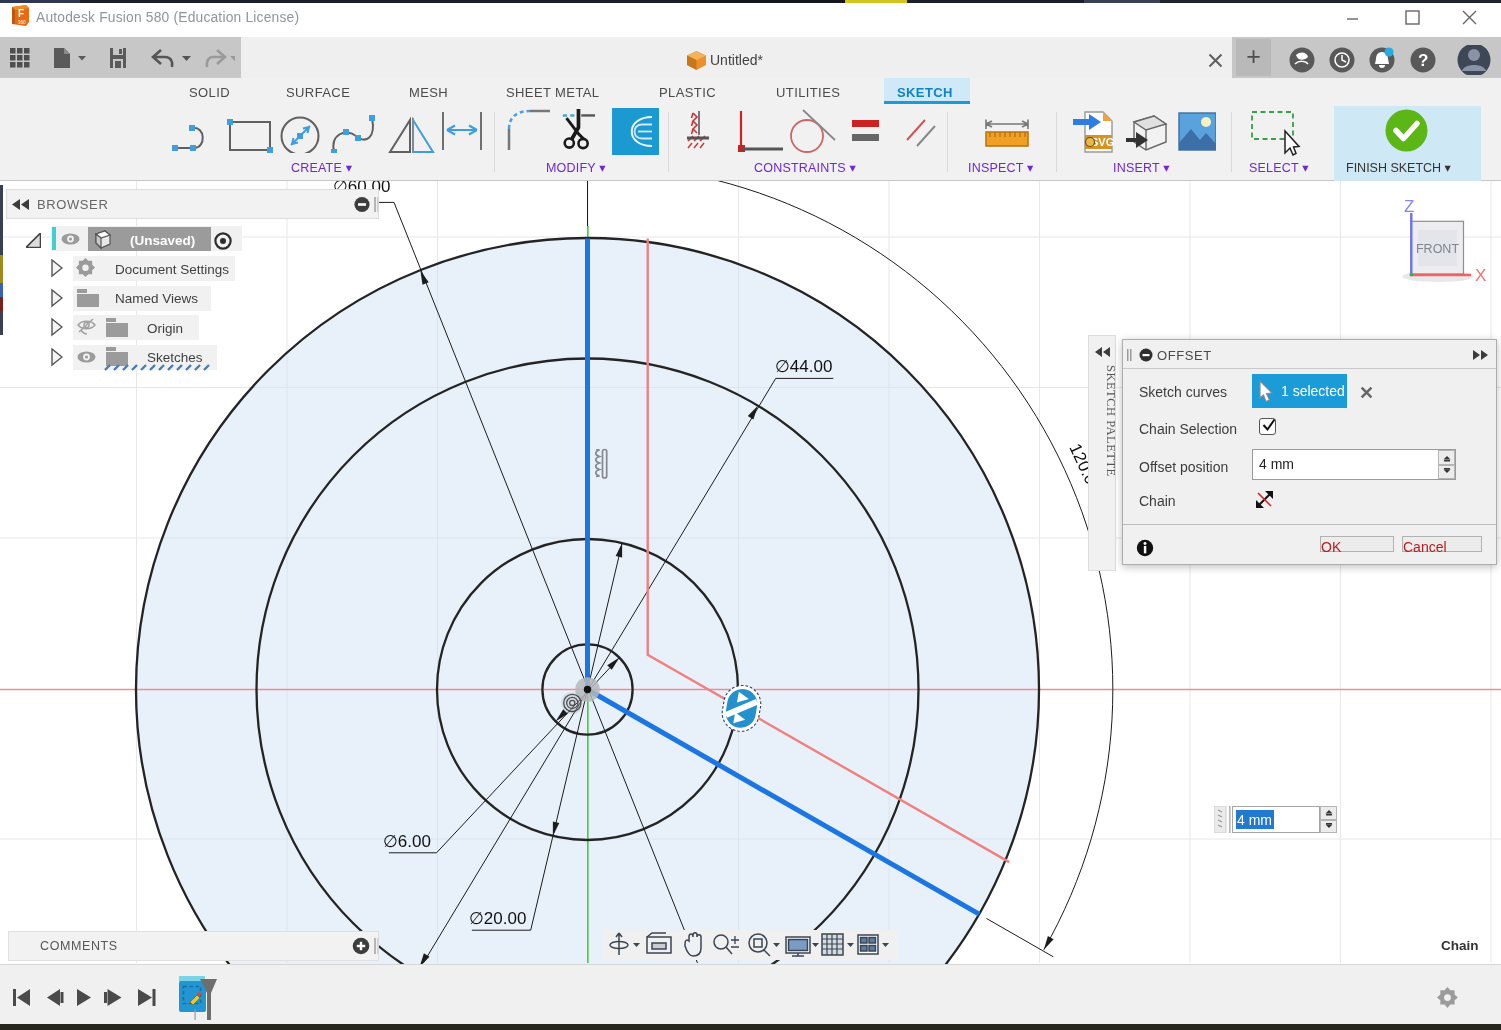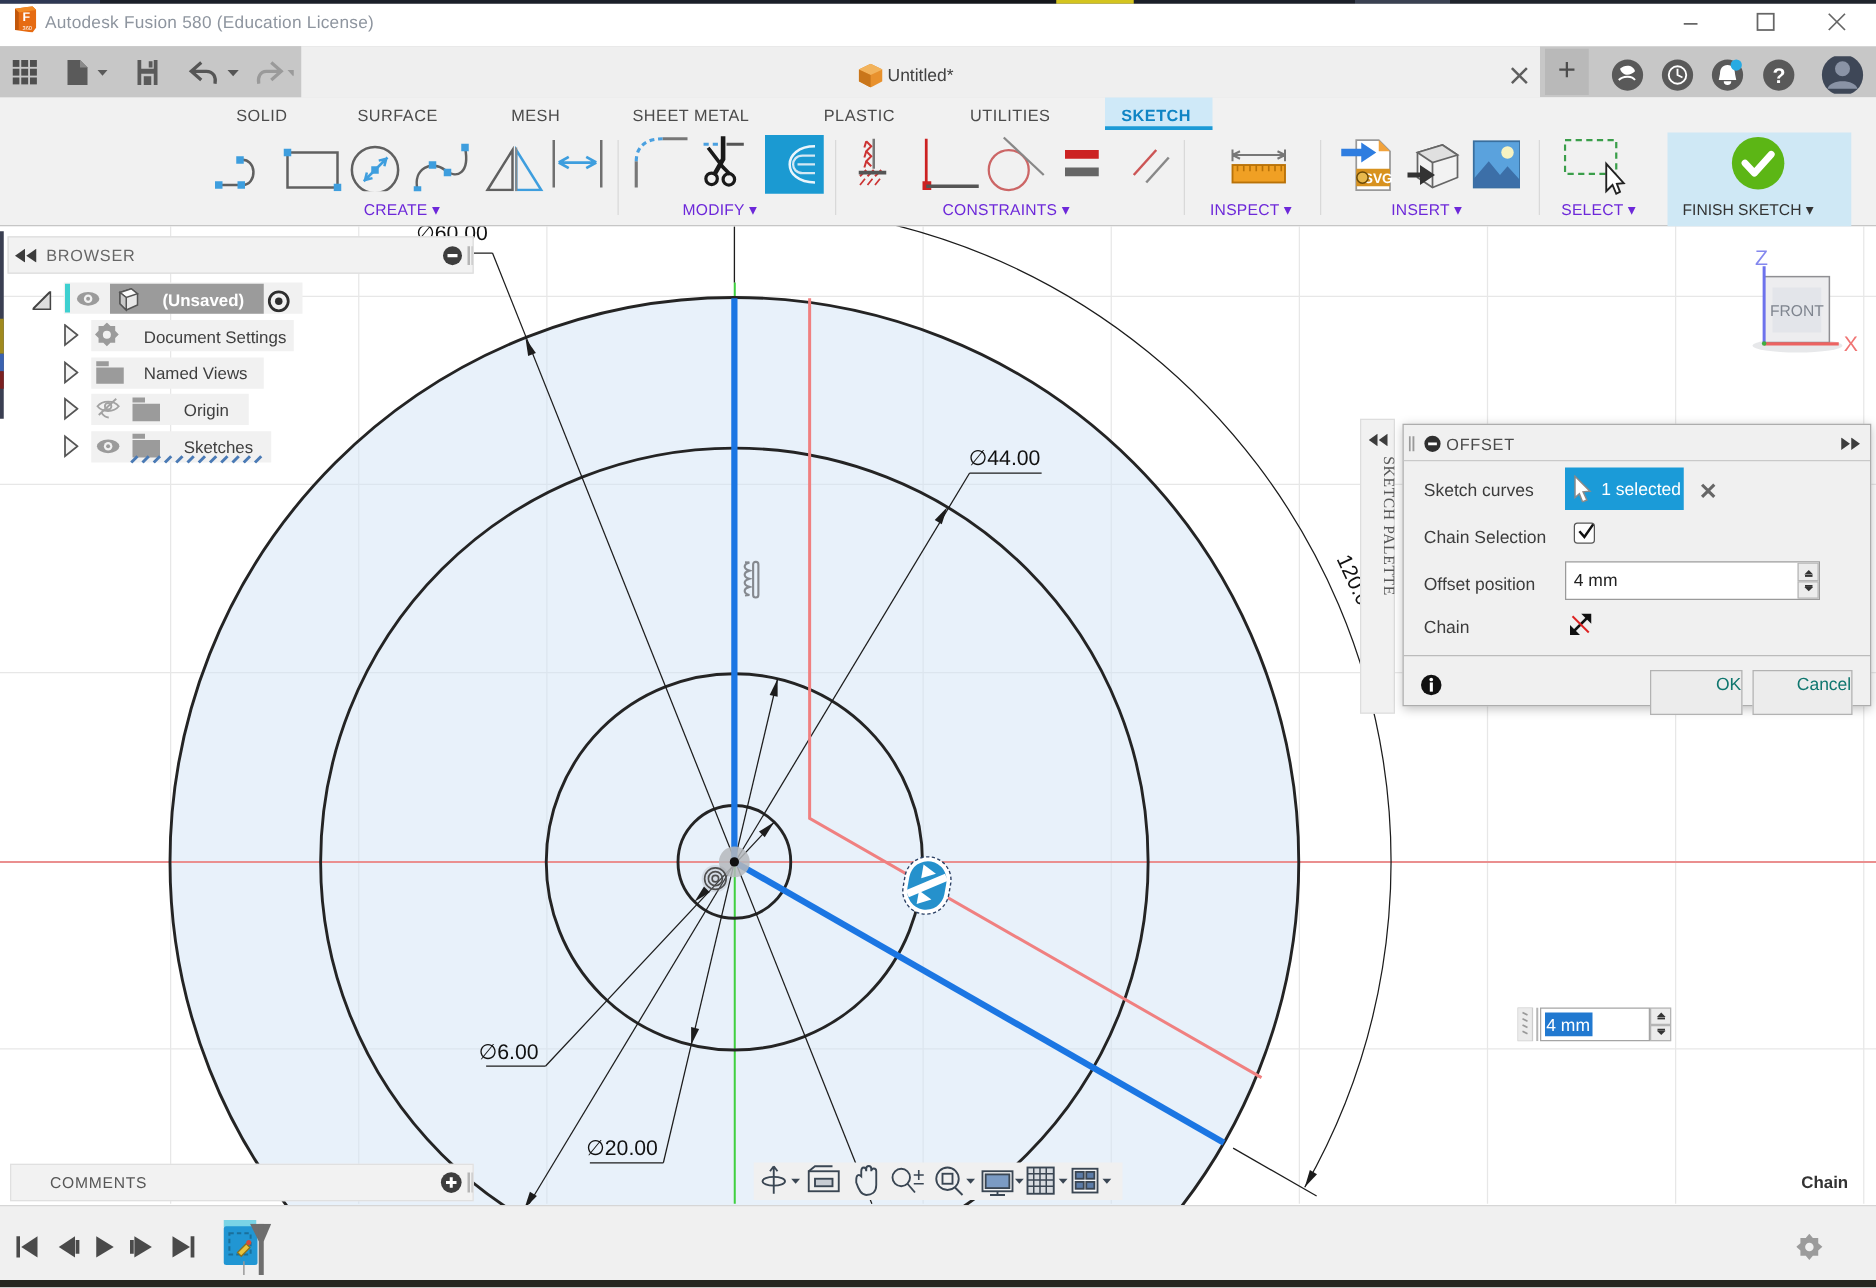--- a/index.html
+++ b/index.html
@@ -33,21 +33,21 @@
 #btitle { left:37px; top:197px; font-size:13px; color:#666; letter-spacing:0.6px; }
 .trow { position:absolute; background:#f1f1f1; }
 .trowtext { position:absolute; font-size:13.5px; color:#3f3f3f; }
 
 #dialog { left:1122px; top:339px; width:375px; height:226px; background:#f0f0f0; border:1px solid #adadad; box-shadow:0 2px 8px rgba(0,0,0,0.25); }
 #dlghead { position:absolute; left:0; top:0; width:100%; height:29px; border-bottom:1px solid #c9c9c9; }
 #dlgtitle { position:absolute; left:34px; top:8px; font-size:13px; color:#4a4a4a; letter-spacing:0.6px; }
 .dlglabel { position:absolute; font-size:14px; color:#3c3c3c; }
 #selbtn { position:absolute; left:129px; top:34px; width:95px; height:34px; background:#1b9bd8; color:#fff; font-size:14px; }
 #offinput { position:absolute; left:129px; top:109px; width:204px; height:31px; background:#fff; border:1px solid #9a9a9a; font-size:14px; color:#222; }
-.dbtn { position:absolute; top:196px; height:36px; background:#ececec; border:1px solid #b2b2b2; font-size:14px; color:#0f766e; text-align:right; line-height:20px; }
+.dbtn { position:absolute; top:196px; height:16px; background:#ececec; border:1px solid #b2b2b2; font-size:14px; color:#b91c1c; text-align:left; line-height:20px; }
 
 #spstrip { left:1088px; top:335px; width:28px; height:236px; background:#f1f1f1; border:1px solid #ddd; }
 
 #floatbox { left:1214px; top:806px; height:27px; }
 
 #navbar { left:603px; top:930px; width:295px; height:30px; background:#f0f0f0; }
 #comments { left:8px; top:931px; width:371px; height:30px; background:#f2f2f2; border:1px solid #e0e0e0; }
 #commtitle { left:40px; top:939px; font-size:12.5px; color:#565656; letter-spacing:0.6px; }
 #chainlbl { left:1441px; top:938px; font-size:13.5px; color:#333; font-weight:bold; }
 #timeline { left:0px; top:964px; width:1501px; height:61px; background:#f0f0f0; border-top:1px solid #d6d6d6; }

